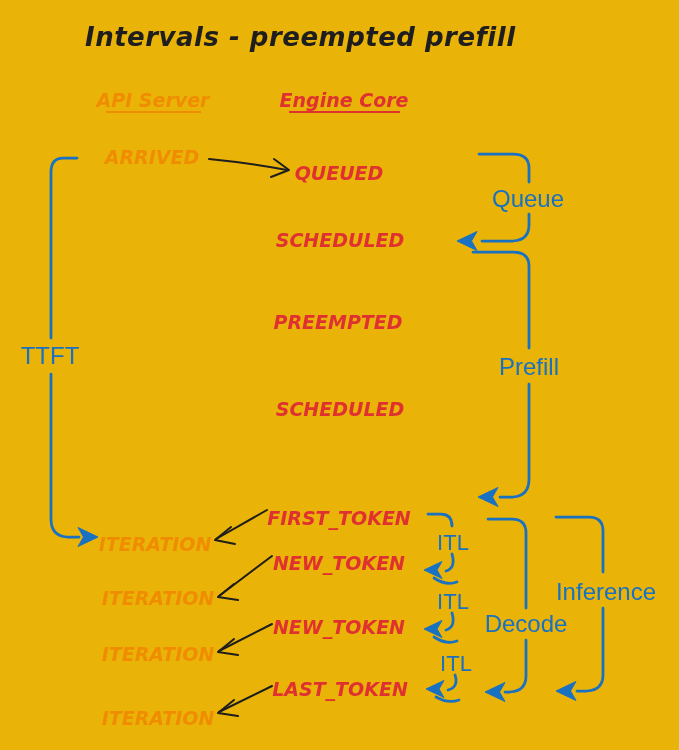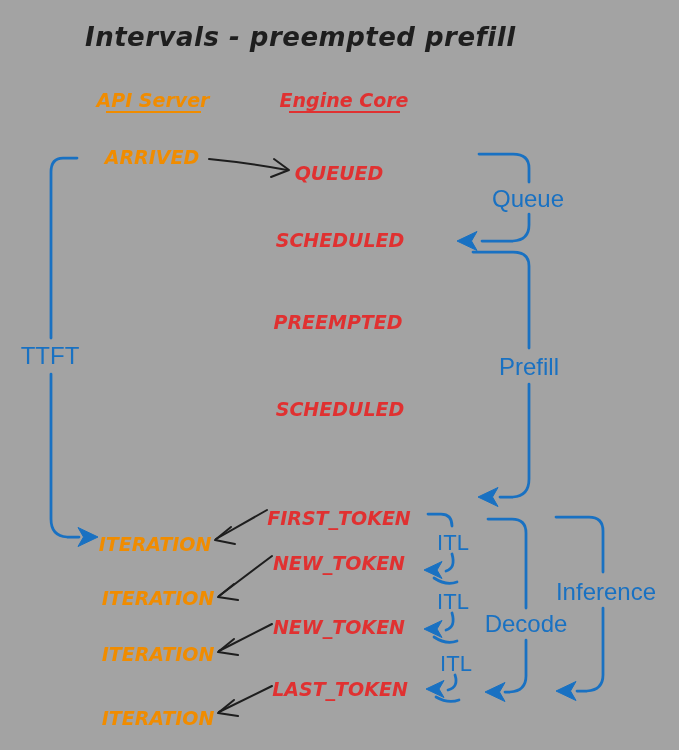--- a/index.html
+++ b/index.html
@@ -4,21 +4,21 @@
 <style>
   html, body {
     margin: 0;
     padding: 0;
     background: #ffffff;
   }
   .stage {
     position: relative;
     width: 679px;
     height: 750px;
-    background: #a3a3a3;
+    background: #eab308;
     overflow: hidden;
   }
   svg { display: block; }
 
   
   .hand {
     font-family: "DejaVu Sans", sans-serif;
     font-style: italic;
     font-weight: 600;
   }

